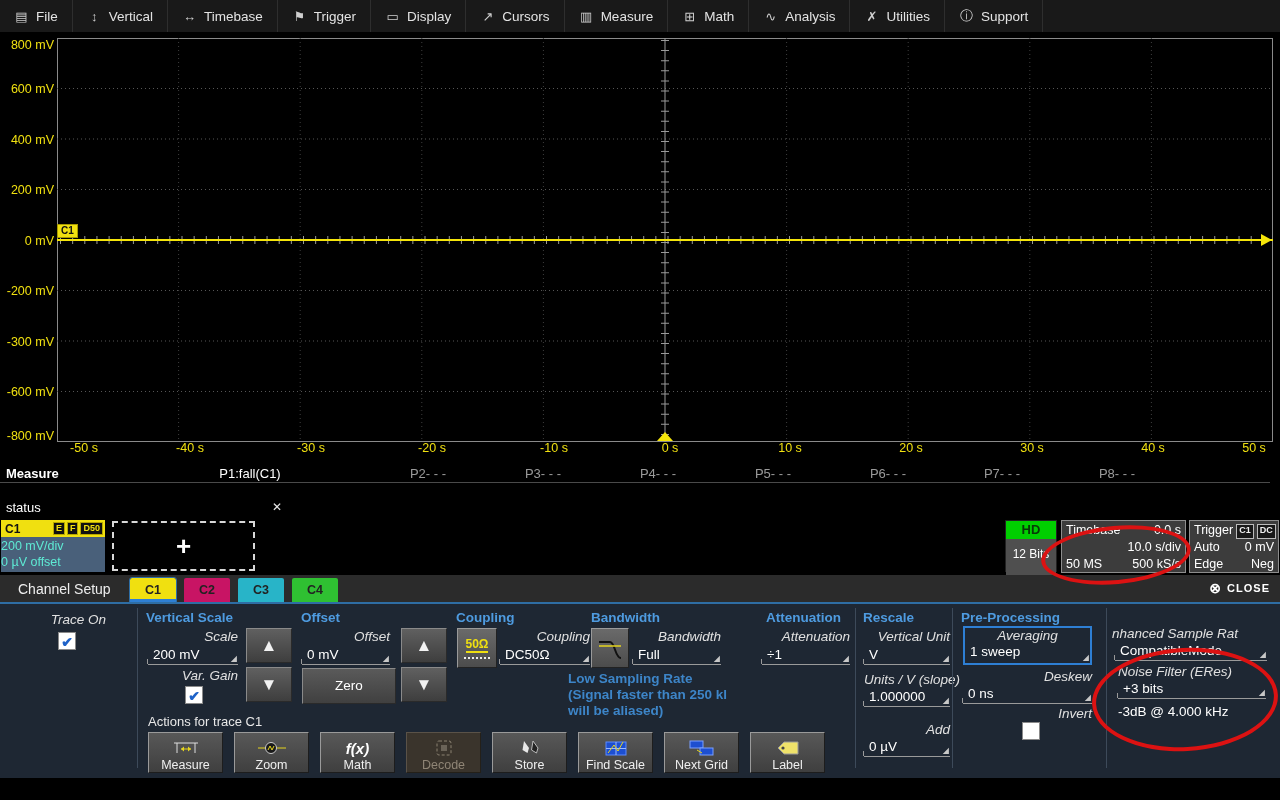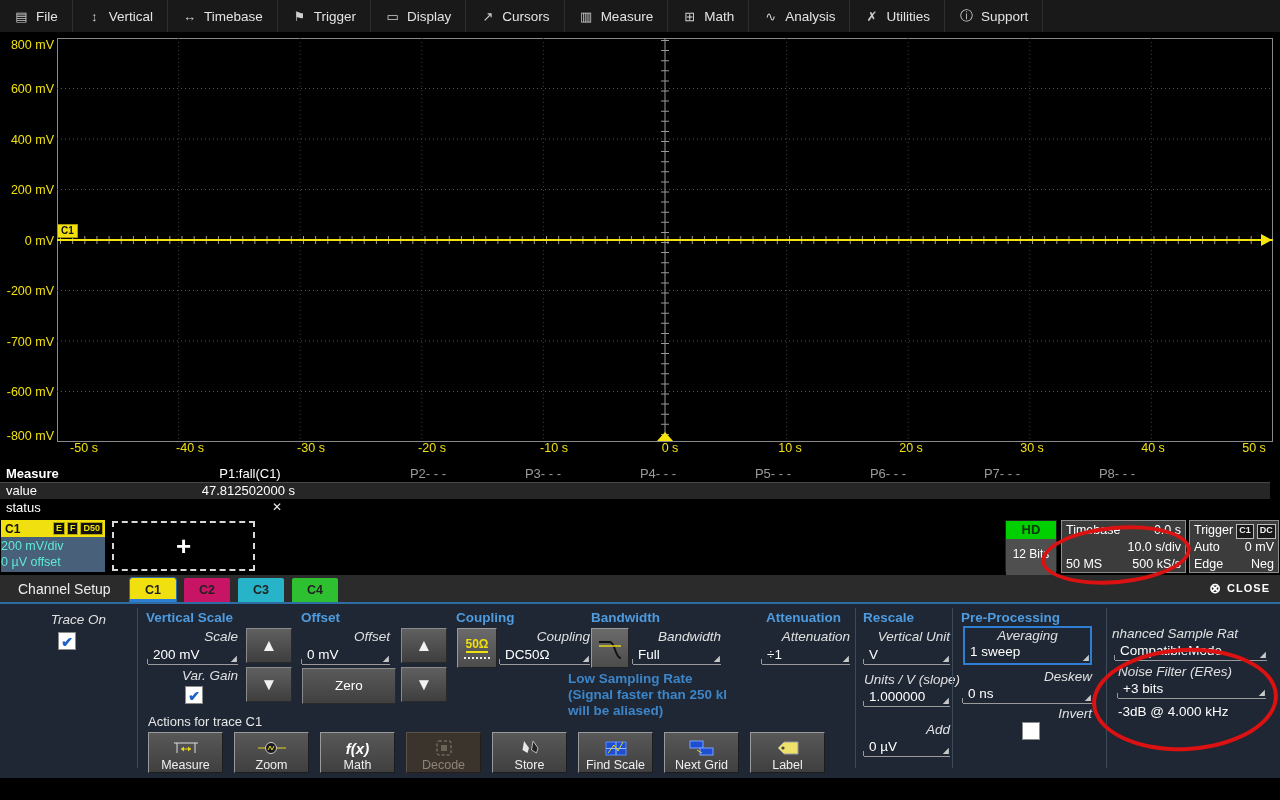--- a/index.html
+++ b/index.html
@@ -147,21 +147,21 @@
       </div>
   </div>
 
   <div class="scope">
     <span class="ylab" style="left:2px; top:4px;">800 mV</span>
     <span class="ylab" style="left:2px; top:48px;">600 mV</span>
     <span class="ylab" style="left:2px; top:99px;">400 mV</span>
     <span class="ylab" style="left:2px; top:149px;">200 mV</span>
     <span class="ylab" style="left:2px; top:200px;">0 mV</span>
     <span class="ylab" style="left:2px; top:250px;">-200 mV</span>
-    <span class="ylab" style="left:2px; top:301px;">-700 mV</span>
+    <span class="ylab" style="left:2px; top:301px;">-300 mV</span>
     <span class="ylab" style="left:2px; top:351px;">-600 mV</span>
     <span class="ylab" style="left:2px; top:395px;">-800 mV</span>
 
     <svg class="abs" style="left:57px; top:5px;" width="1216" height="404" xmlns="http://www.w3.org/2000/svg">
       <rect x="0.5" y="0.5" width="1215" height="403" fill="none" stroke="#8a8a8a"></rect>
       <g stroke="#565656" stroke-dasharray="1 3">
         <line x1="0" y1="50.5" x2="1216" y2="50.5"></line>
           <line x1="0" y1="101" x2="1216" y2="101"></line>
         <line x1="0" y1="151.5" x2="1216" y2="151.5"></line>
           <line x1="0" y1="252.5" x2="1216" y2="252.5"></line>
@@ -206,24 +206,20 @@
     <span class="m-title">Measure</span>
     <span class="m-col p1" style="left:250px;">P1:fall(C1)</span>
     <span class="m-col" style="left:428px;">P2- - -</span>
     <span class="m-col" style="left:543px;">P3- - -</span>
     <span class="m-col" style="left:658px;">P4- - -</span>
     <span class="m-col" style="left:773px;">P5- - -</span>
     <span class="m-col" style="left:888px;">P6- - -</span>
     <span class="m-col" style="left:1002px;">P7- - -</span>
     <span class="m-col" style="left:1117px;">P8- - -</span>
     <div class="m-sep"></div>
-    <div class="m-valrow">
-      <span class="m-lab">value</span>
-      <span class="m-value">47.812502000 s</span>
-    </div>
     <div class="m-statusrow">
       <span class="m-lab">status</span>
       <span class="m-statusicon">✕</span>
     </div>
   </div>
 
   <div class="descrow">
     <div class="c1box">
       <div class="hd">
         <span class="nm">C1</span>

